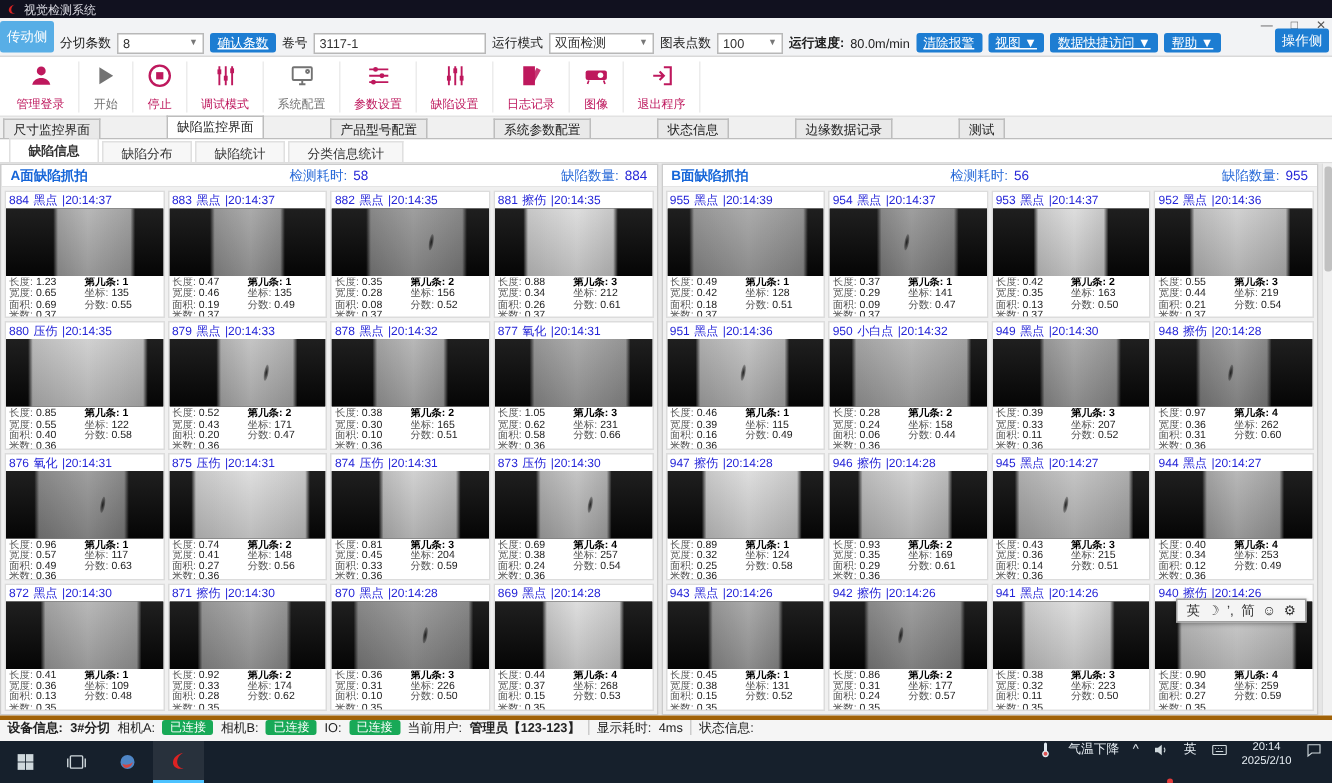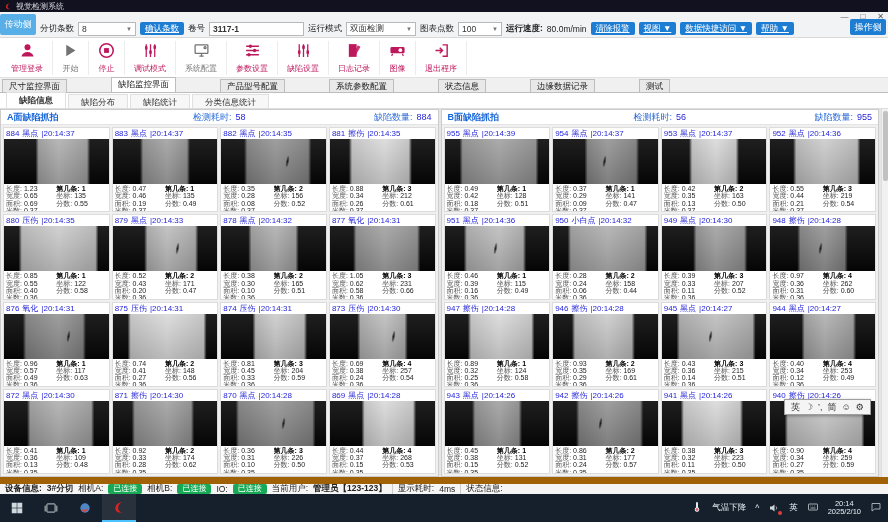--- a/index.html
+++ b/index.html
@@ -17,21 +17,21 @@
   .winctrl span{cursor:default;}
   .side-btn{position:absolute;left:0;top:2px;bottom:2px;width:36px;color:#fff;font-size:9px;
     display:flex;align-items:center;justify-content:center;border-radius:2px;}
   .side-left{background:#58aee6;}
   .side-right{left:auto;right:2px;top:7px;bottom:2px;background:#1d7dd2;}
   .toolbar-row{position:absolute;left:40px;right:42px;top:8px;height:17px;display:flex;align-items:center;gap:4px;font-size:8.5px;color:#222;white-space:nowrap;}
   .btn-blue{background:#1d7dd2;color:#fff;border-radius:2px;padding:2px 5px;line-height:1.1;font-size:8.5px;text-decoration:underline;}
   .tb-select,.tb-input{background:#fff;border:1px solid #b8b8b8;height:14px;display:flex;align-items:center;
     padding:0 3px;font-size:8.5px;color:#333;}
   .tb-select .caret{margin-left:auto;font-size:6px;color:#777;padding-left:4px;}
-  .w58{width:58px;}.w95{width:95px;font-weight:bold;}.w70{width:70px;}.w44{width:44px;}
+  .w58{width:58px;}.w95{width:115px;}.w70{width:70px;}.w44{width:44px;}
 
   
   .icon-toolbar{position:absolute;top:38px;left:0;right:0;height:40px;background:#fff;border-bottom:1px solid #e2e2e2;
     display:flex;align-items:center;padding-left:2px;}
   .icon-btn{display:flex;flex-direction:column;align-items:center;justify-content:center;gap:2px;
     padding:0 9px;height:34px;border-right:1px solid #ececec;cursor:default;}
   .icon-btn svg{width:17px;height:17px;}
   .icon-btn .ilabel{font-size:8px;line-height:1;}
   .ic-blue{color:#be185d;}.ic-gray{color:#737373;}
 
@@ -65,37 +65,37 @@
   .cell-info{flex:1;display:flex;font-size:7px;line-height:7.3px;padding:1px 2px 0;color:#444;min-height:0;}
   .col-left{width:50%;}.col-right{flex:1;}
   .info-line{white-space:nowrap;overflow:hidden;}
   .info-line .lbl{color:#555;}
   .info-line .val{color:#222;margin-left:2px;}
   .info-line.bold .lbl,.info-line.bold .val{font-weight:bold;color:#000;}
   .vscroll{width:7px;background:#f1f1f1;border-left:1px solid #ddd;position:relative;flex:none;}
   .vthumb{position:absolute;top:2px;left:1px;width:5px;height:70px;background:#c1c1c1;border-radius:2px;}
 
   
-  .statusbar{position:absolute;top:477px;left:0;right:0;height:17px;background:#f5f5f5;border-top:7px solid #a16207;
-    display:flex;align-items:center;font-size:8.5px;gap:5px;padding:0 5px;color:#222;white-space:nowrap;}
+  .statusbar{position:absolute;top:477px;left:0;right:0;height:17px;background:#f5f5f5;border-top:3px solid #a16207;
+    display:flex;align-items:flex-start;font-size:8.5px;gap:5px;padding:0 5px;color:#222;white-space:nowrap;}
   .sb-b{font-weight:bold;}
   .badge-green{background:#18a957;color:#fff;font-size:8px;padding:1px 5px;border-radius:2px;line-height:1;}
   .sb-div{width:1px;height:10px;background:#ccc;}
 
   
   .ime{position:absolute;left:784px;top:399px;height:16px;background:#f4f4f4;border:1px solid #9e9e9e;
     box-shadow:0 1px 3px rgba(0,0,0,.35);display:flex;align-items:center;gap:5px;font-size:9px;padding:0 6px;color:#333;z-index:5;}
 
   
   .taskbar{position:absolute;top:494px;left:0;right:0;height:28px;background:#16202c;display:flex;align-items:center;color:#e6edf3;}
   .tb-left{display:flex;align-items:center;height:100%;}
   .tb-ico{width:34px;height:100%;display:flex;align-items:center;justify-content:center;}
   .tb-ico svg{width:14px;height:14px;}
   .tb-ico.active{background:rgba(255,255,255,.08);border-bottom:2px solid #4cc2ff;}
-  .tray{margin-left:auto;display:flex;align-items:center;gap:9px;font-size:8.5px;padding-right:6px;height:100%;}
+  .tray{margin-left:auto;display:flex;gap:9px;font-size:8.5px;padding-right:6px;height:100%;}
   .tray svg{width:12px;height:12px;}
   .clock{text-align:center;font-size:7.5px;line-height:8.5px;}
   .spk{position:relative;display:flex;}
   .spk .dot{position:absolute;right:-2px;bottom:-1px;width:4px;height:4px;border-radius:50%;background:#e23b3b;}
 </style>
 </head>
 <body>
 
 <div class="titlebar">
   <span class="applogo">

